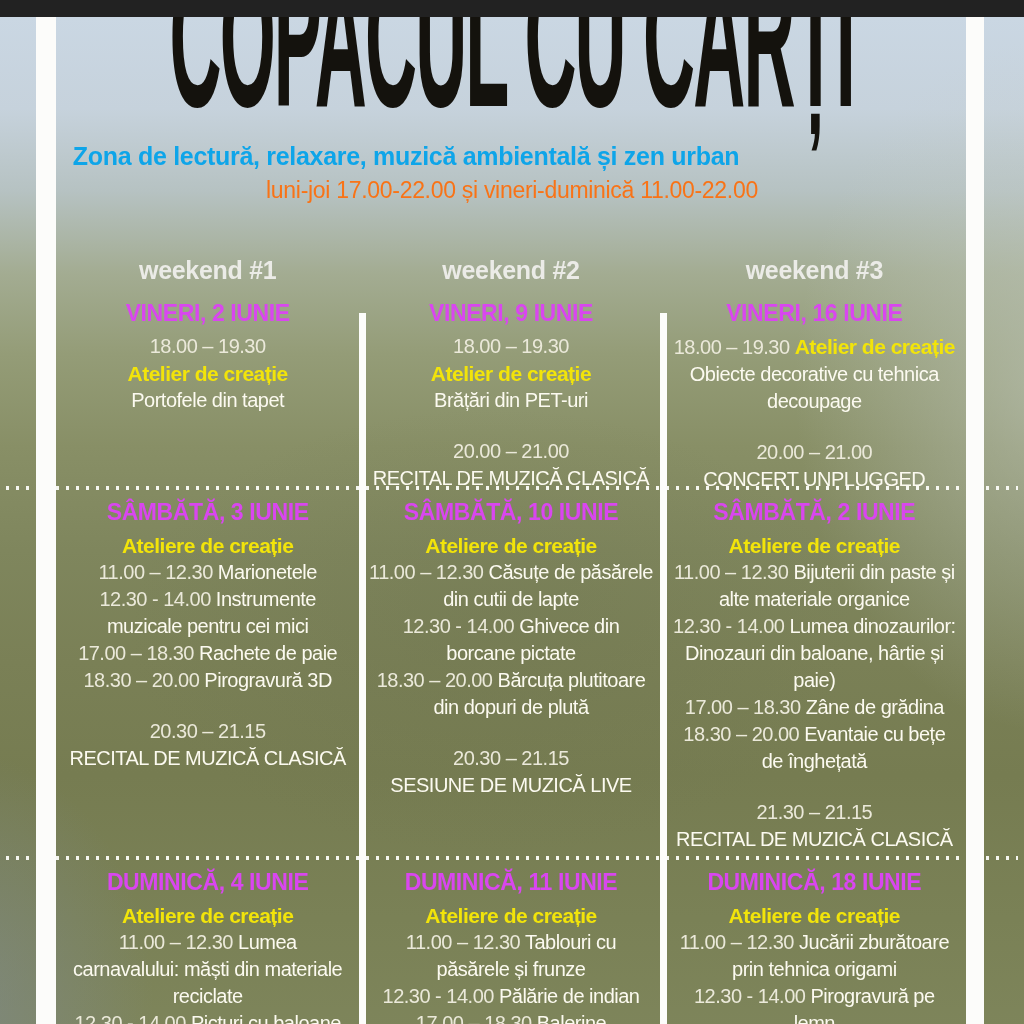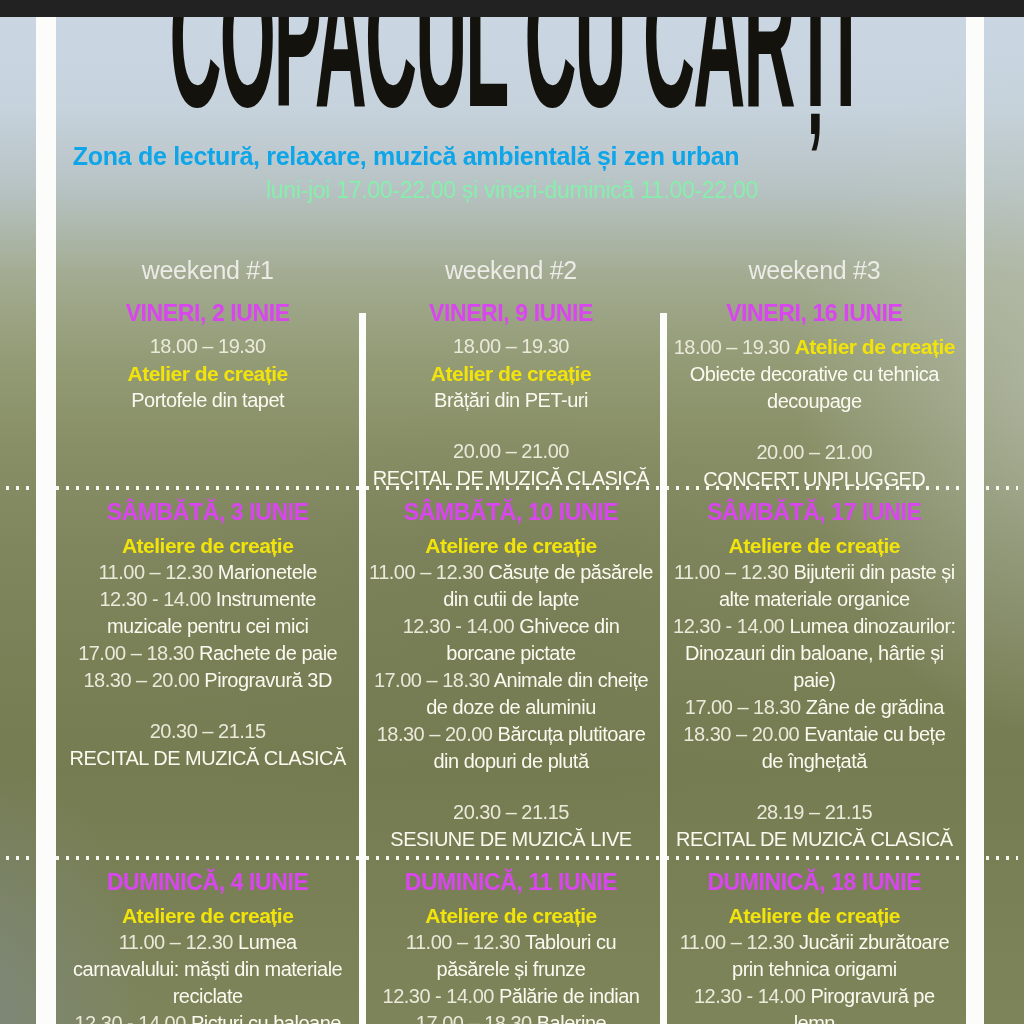--- a/index.html
+++ b/index.html
@@ -37,26 +37,26 @@
   .title span{
     font-size:200px;line-height:.75;white-space:nowrap;
     letter-spacing:-5px;transform:scaleX(.36);transform-origin:50% 100%;
   }
   .subtitle{
     position:absolute;top:125px;left:0;width:812px;text-align:center;z-index:2;
     font-size:25px;font-weight:bold;color:#0ea5e9;letter-spacing:-0.3px;
   }
   .hours{
     position:absolute;top:160px;left:0;width:1024px;text-align:center;z-index:2;
-    font-size:23px;font-weight:normal;color:#86efac;letter-spacing:-0.3px;
+    font-size:23px;font-weight:normal;color:#f97316;letter-spacing:-0.3px;
   }
 
   .columns{position:absolute;left:56px;top:238px;width:910px;display:flex;z-index:2;}
   .column{flex:1 1 0;padding:0 9px;box-sizing:border-box;text-align:center;}
-  .col-header{font-size:25px;font-weight:normal;color:#ebebe7;line-height:30px;margin-bottom:12px;letter-spacing:-0.3px;}
+  .col-header{font-size:25px;font-weight:bold;color:#ebebe7;line-height:30px;margin-bottom:12px;letter-spacing:-0.3px;}
   .section{box-sizing:border-box;}
   .section.s0{height:189px;padding-top:2px;}
   .section.s1{height:370px;padding-top:12px;}
   .section.s2{padding-top:12px;}
   .day{font-size:23px;font-weight:bold;color:#d946ef;line-height:28px;margin-bottom:6px;letter-spacing:-0.4px;}
   .row{font-size:20px;line-height:27px;letter-spacing:-0.5px;color:#f3f1e4;}
   .time{font-weight:normal;color:#ebe9da;}
   .boldtxt{font-weight:normal;color:#fcfaf0;}
   .yellowtxt{font-weight:bold;color:var(--yellow,#f2e40a);font-size:21px;}
   .gaprow{height:24px;}
@@ -112,21 +112,20 @@
           <div class="row boldtxt">Brățări din PET-uri</div>
           <div class="gaprow"></div>
           <div class="row time">20.00 – 21.00</div>
           <div class="row boldtxt">RECITAL DE MUZICĂ CLASICĂ</div>
         </div>
         <div class="section s1">
           <div class="day">SÂMBĂTĂ, 10 IUNIE</div>
           <div class="row yellowtxt">Ateliere de creație</div>
           <div class="row"><span class="time">11.00 – 12.30</span>  <span class="boldtxt">Căsuțe de păsărele din cutii de lapte</span></div>
           <div class="row"><span class="time">12.30 - 14.00</span>  <span class="boldtxt">Ghivece din borcane pictate</span></div>
-          <div class="row"><span class="time">17.00 – 18.30</span>  <span class="boldtxt">Animale din cheițe de doze de aluminiu</span></div>
           <div class="row"><span class="time">18.30 – 20.00</span>  <span class="boldtxt">Bărcuța plutitoare din dopuri de plută</span></div>
           <div class="gaprow"></div>
           <div class="row time">20.30 – 21.15</div>
           <div class="row boldtxt">SESIUNE DE MUZICĂ LIVE</div>
         </div>
         <div class="section s2">
           <div class="day">DUMINICĂ, 11 IUNIE</div>
           <div class="row yellowtxt">Ateliere de creație</div>
           <div class="row"><span class="time">11.00 – 12.30</span>  <span class="boldtxt">Tablouri cu păsărele și frunze</span></div>
           <div class="row"><span class="time">12.30 - 14.00</span>  <span class="boldtxt">Pălărie de indian</span></div>
@@ -137,28 +136,28 @@
         <div class="col-header">weekend #3</div>
         <div class="section s0">
           <div class="day">VINERI, 16 IUNIE</div>
           <div class="row"><span class="time">18.00 – 19.30</span>  <span class="yellowtxt">Atelier de creație</span></div>
           <div class="row boldtxt">Obiecte decorative cu tehnica decoupage</div>
           <div class="gaprow"></div>
           <div class="row time">20.00 – 21.00</div>
           <div class="row boldtxt">CONCERT UNPLUGGED</div>
         </div>
         <div class="section s1">
-          <div class="day">SÂMBĂTĂ, 17 IUNIE</div>
+          <div class="day">SÂMBĂTĂ, 2 IUNIE</div>
           <div class="row yellowtxt">Ateliere de creație</div>
           <div class="row"><span class="time">11.00 – 12.30</span>  <span class="boldtxt">Bijuterii din paste și alte materiale organice</span></div>
           <div class="row"><span class="time">12.30 - 14.00</span>  <span class="boldtxt">Lumea dinozaurilor: Dinozauri din baloane, hârtie și paie)</span></div>
           <div class="row"><span class="time">17.00 – 18.30</span>  <span class="boldtxt">Zâne de grădina</span></div>
           <div class="row"><span class="time">18.30 – 20.00</span>  <span class="boldtxt">Evantaie cu bețe de înghețată</span></div>
           <div class="gaprow"></div>
-          <div class="row time">28.19 – 21.15</div>
+          <div class="row time">21.30 – 21.15</div>
           <div class="row boldtxt">RECITAL DE MUZICĂ CLASICĂ</div>
         </div>
         <div class="section s2">
           <div class="day">DUMINICĂ, 18 IUNIE</div>
           <div class="row yellowtxt">Ateliere de creație</div>
           <div class="row"><span class="time">11.00 – 12.30</span>  <span class="boldtxt">Jucării zburătoare prin tehnica origami</span></div>
           <div class="row"><span class="time">12.30 - 14.00</span>  <span class="boldtxt">Pirogravură pe lemn</span></div>
           <div class="row"><span class="time">17.00 – 18.30</span>  <span class="boldtxt">Rame foto din</span></div>
         </div>
       </div>

